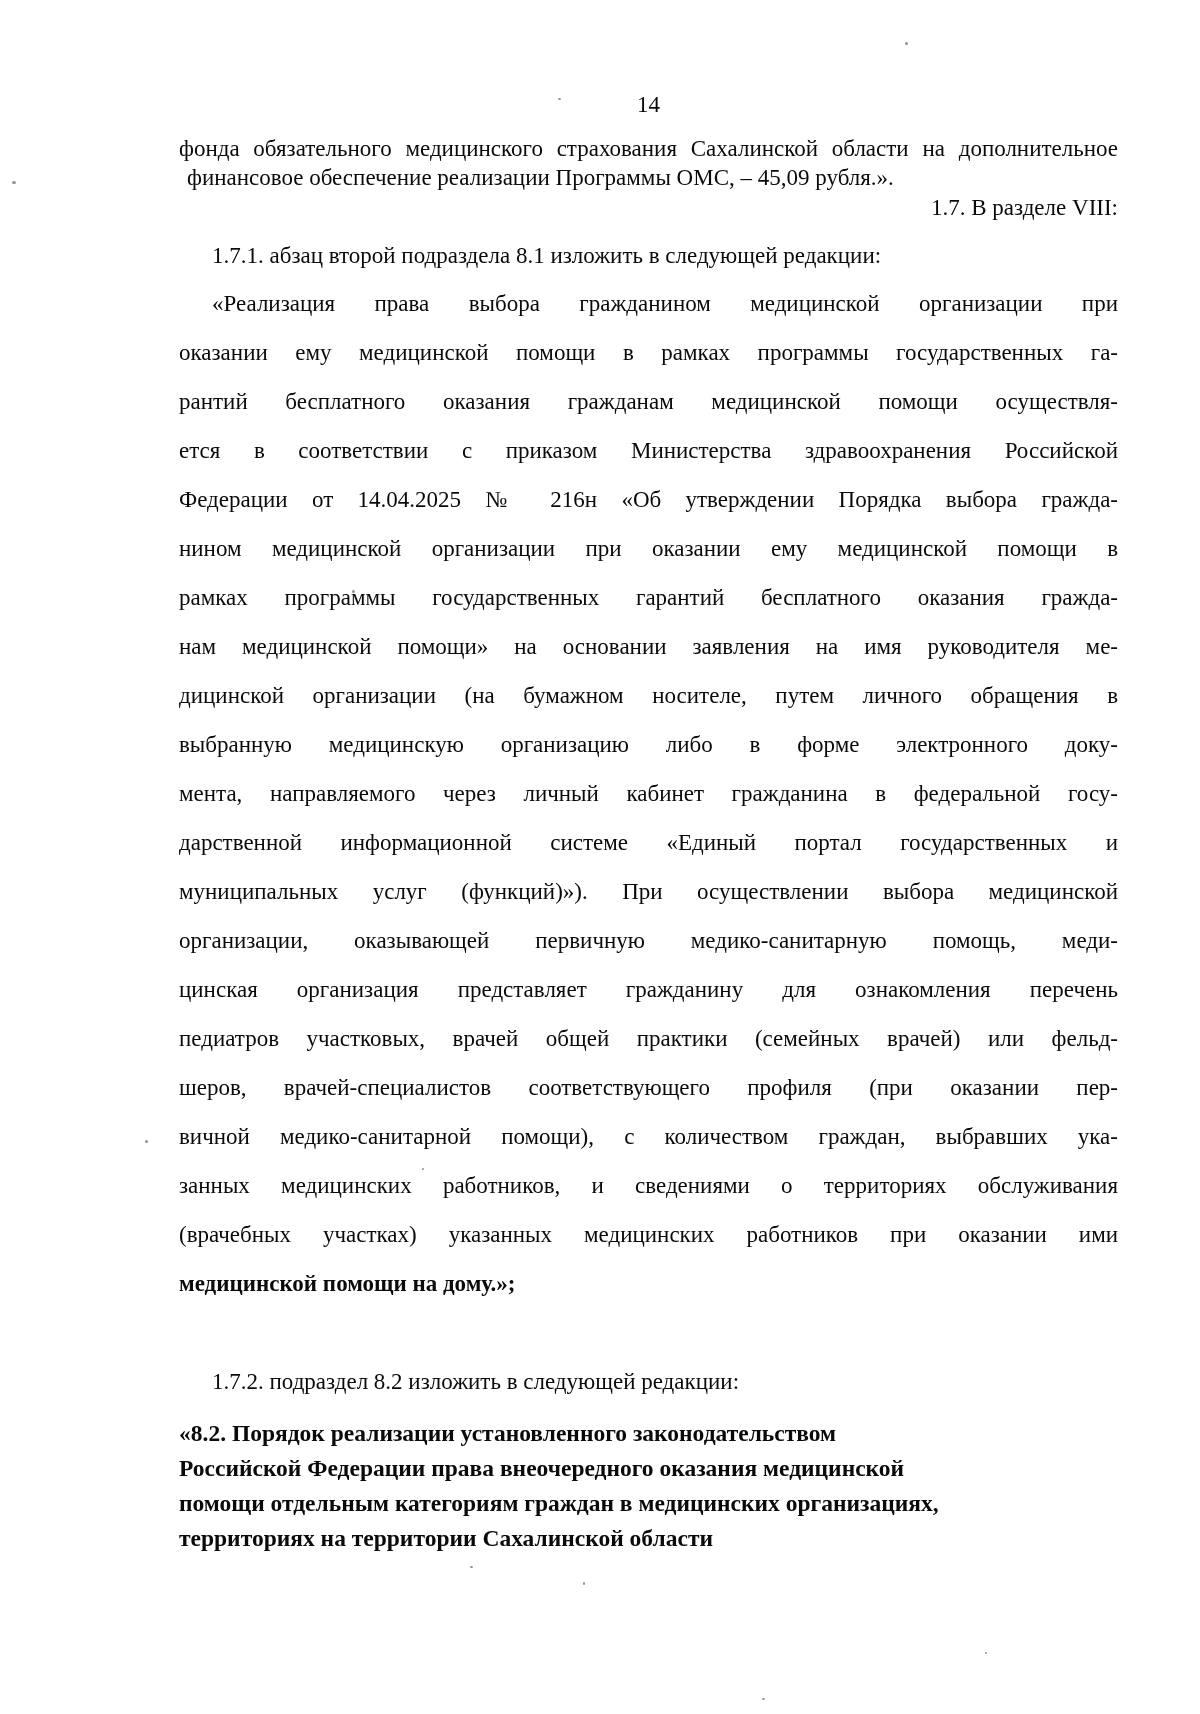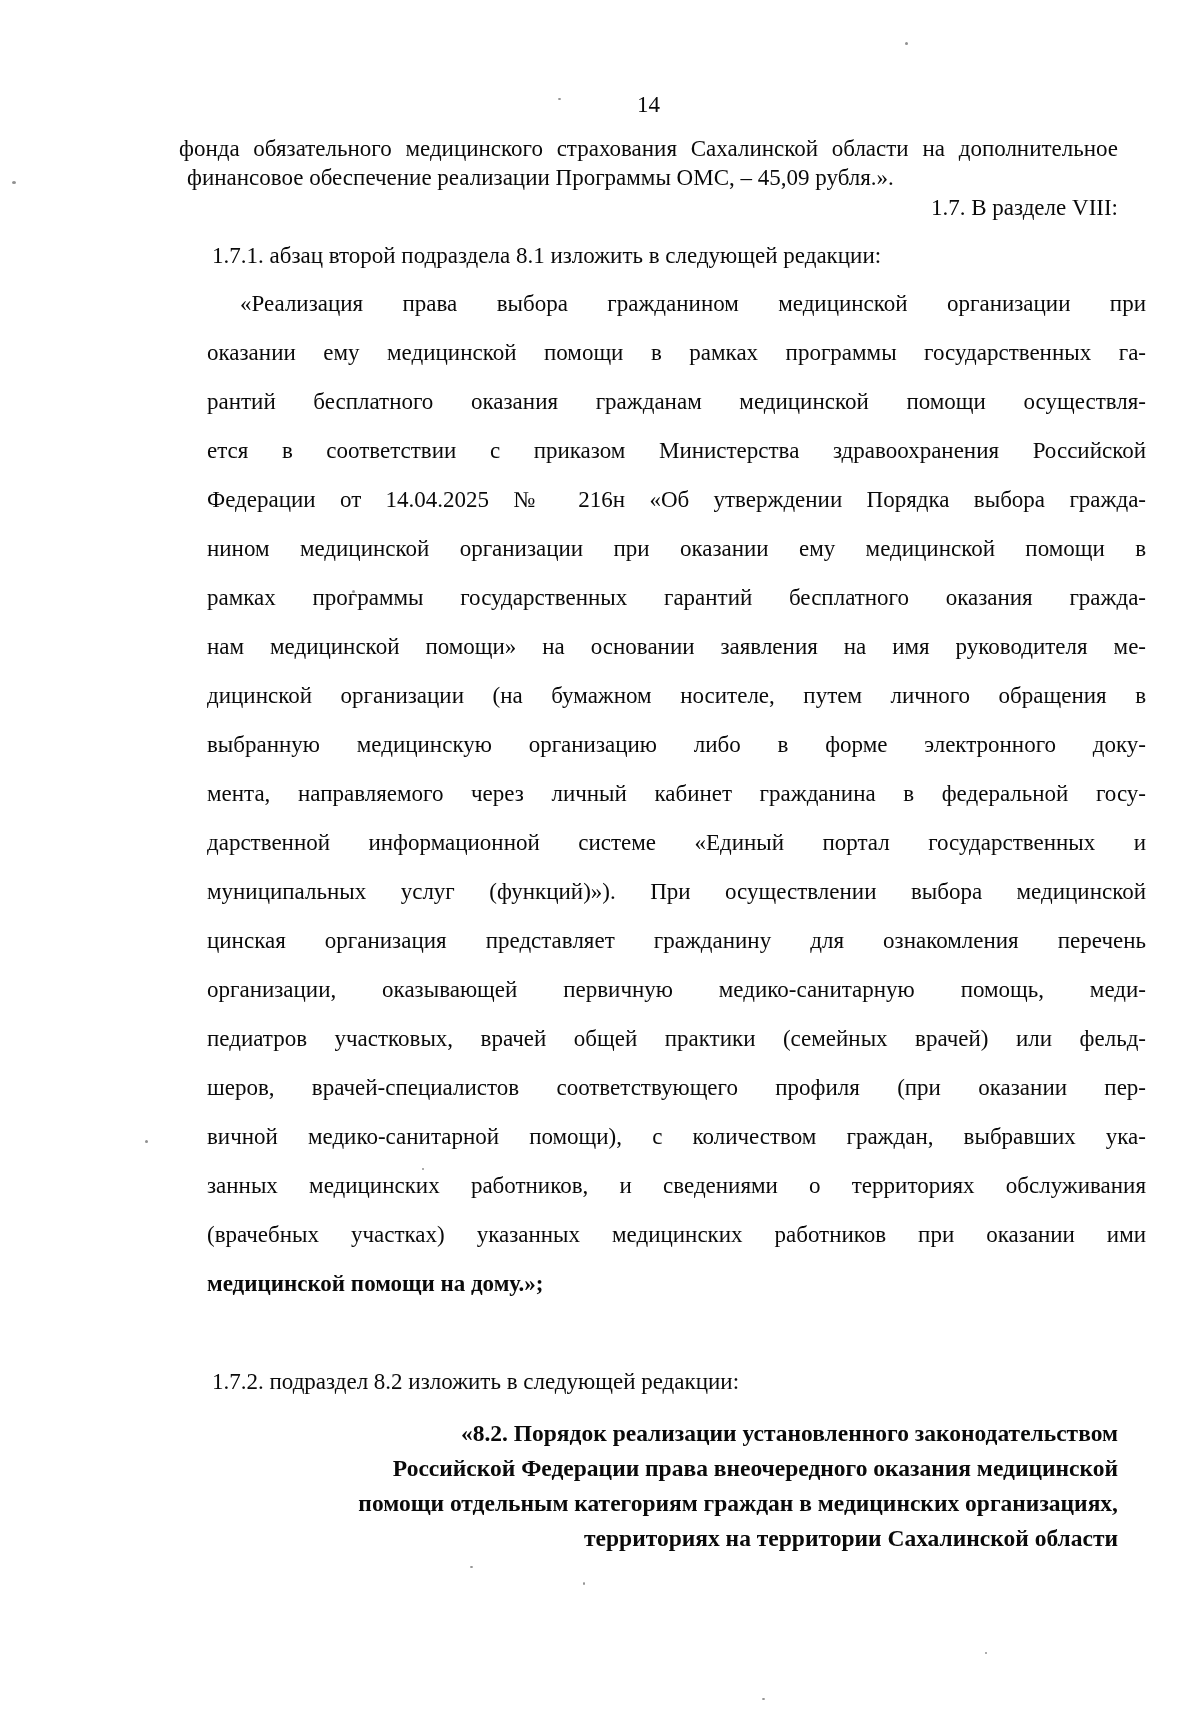--- a/index.html
+++ b/index.html
@@ -46,21 +46,20 @@
     text-align: right;
   }
   #clause171 {
     top: 241px;
     line-height: 29px;
     text-indent: 33px;
   }
   #mainpara {
     top: 279px;
     line-height: 49px;
-    margin-left: 28px;
   }
   #mainpara .line {
     text-align: justify;
     text-align-last: justify;
   }
   #mainpara .line:first-child {
     text-indent: 33px;
   }
   #mainpara .line:last-child {
     text-align-last: left;
@@ -71,21 +70,21 @@
     line-height: 29px;
     text-indent: 33px;
   }
   #heading82 {
     top: 1416px;
     line-height: 35px;
     font-weight: bold;
     font-size: 23.5px;
   }
   #heading82 .line {
-    text-align: right;
+    text-align: left;
   }
   .dot {
     position: absolute;
     background: #909090;
     border-radius: 50%;
   }
 </style>
 </head>
 <body>
 
@@ -107,22 +106,22 @@
     <div class="line">ется в соответствии с приказом Министерства здравоохранения Российской</div>
     <div class="line">Федерации от 14.04.2025 № 216н «Об утверждении Порядка выбора гражда-</div>
     <div class="line">нином медицинской организации при оказании ему медицинской помощи в</div>
     <div class="line">рамках программы государственных гарантий бесплатного оказания гражда-</div>
     <div class="line">нам медицинской помощи» на основании заявления на имя руководителя ме-</div>
     <div class="line">дицинской организации (на бумажном носителе, путем личного обращения в</div>
     <div class="line">выбранную медицинскую организацию либо в форме электронного доку-</div>
     <div class="line">мента, направляемого через личный кабинет гражданина в федеральной госу-</div>
     <div class="line">дарственной информационной системе «Единый портал государственных и</div>
     <div class="line">муниципальных услуг (функций)»). При осуществлении выбора медицинской</div>
+    <div class="line">организации, оказывающей первичную медико-санитарную помощь, меди-</div>
     <div class="line">цинская организация представляет гражданину для ознакомления перечень</div>
-    <div class="line">организации, оказывающей первичную медико-санитарную помощь, меди-</div>
     <div class="line">педиатров участковых, врачей общей практики (семейных врачей) или фельд-</div>
     <div class="line">шеров, врачей-специалистов соответствующего профиля (при оказании пер-</div>
     <div class="line">вичной медико-санитарной помощи), с количеством граждан, выбравших ука-</div>
     <div class="line">занных медицинских работников, и сведениями о территориях обслуживания</div>
     <div class="line">(врачебных участках) указанных медицинских работников при оказании ими</div>
     <div class="line">медицинской помощи на дому.»;</div>
   </div>
 
 <div class="textblock" id="clause172">1.7.2. подраздел 8.2 изложить в следующей редакции:</div>
 

